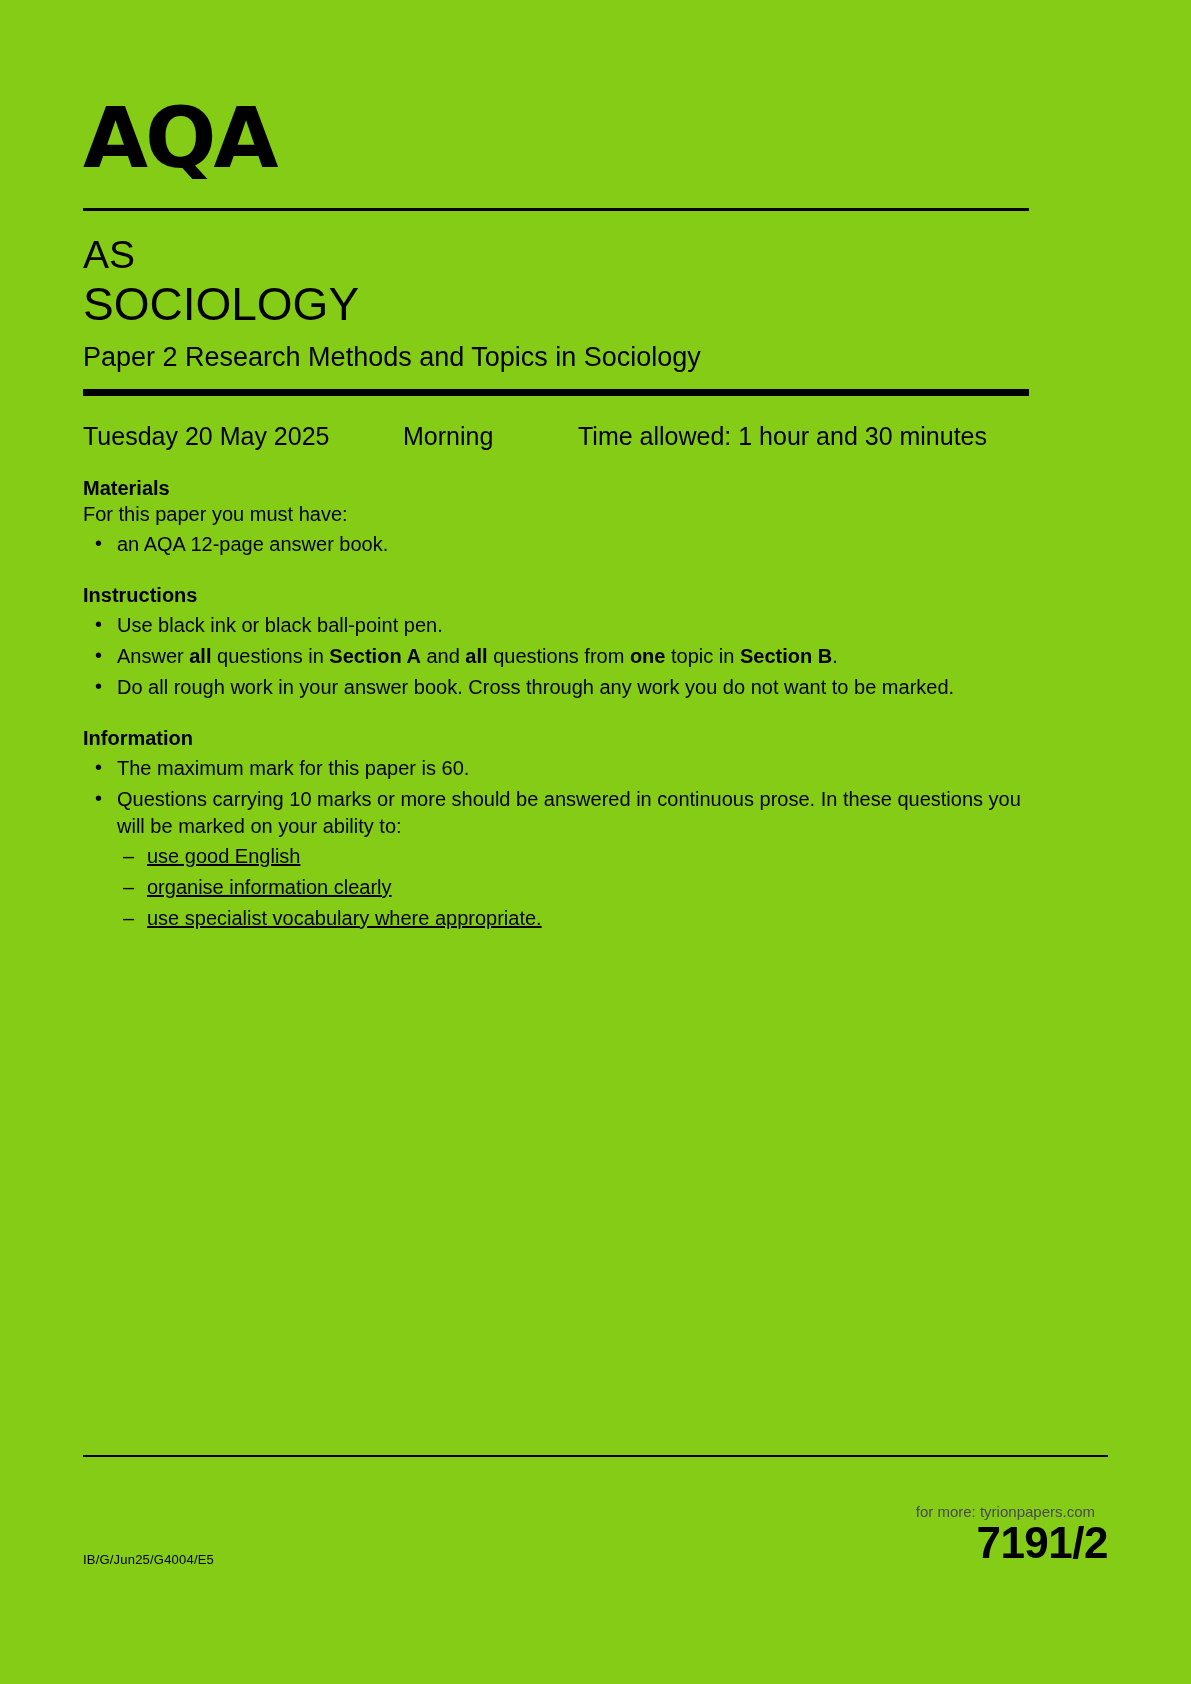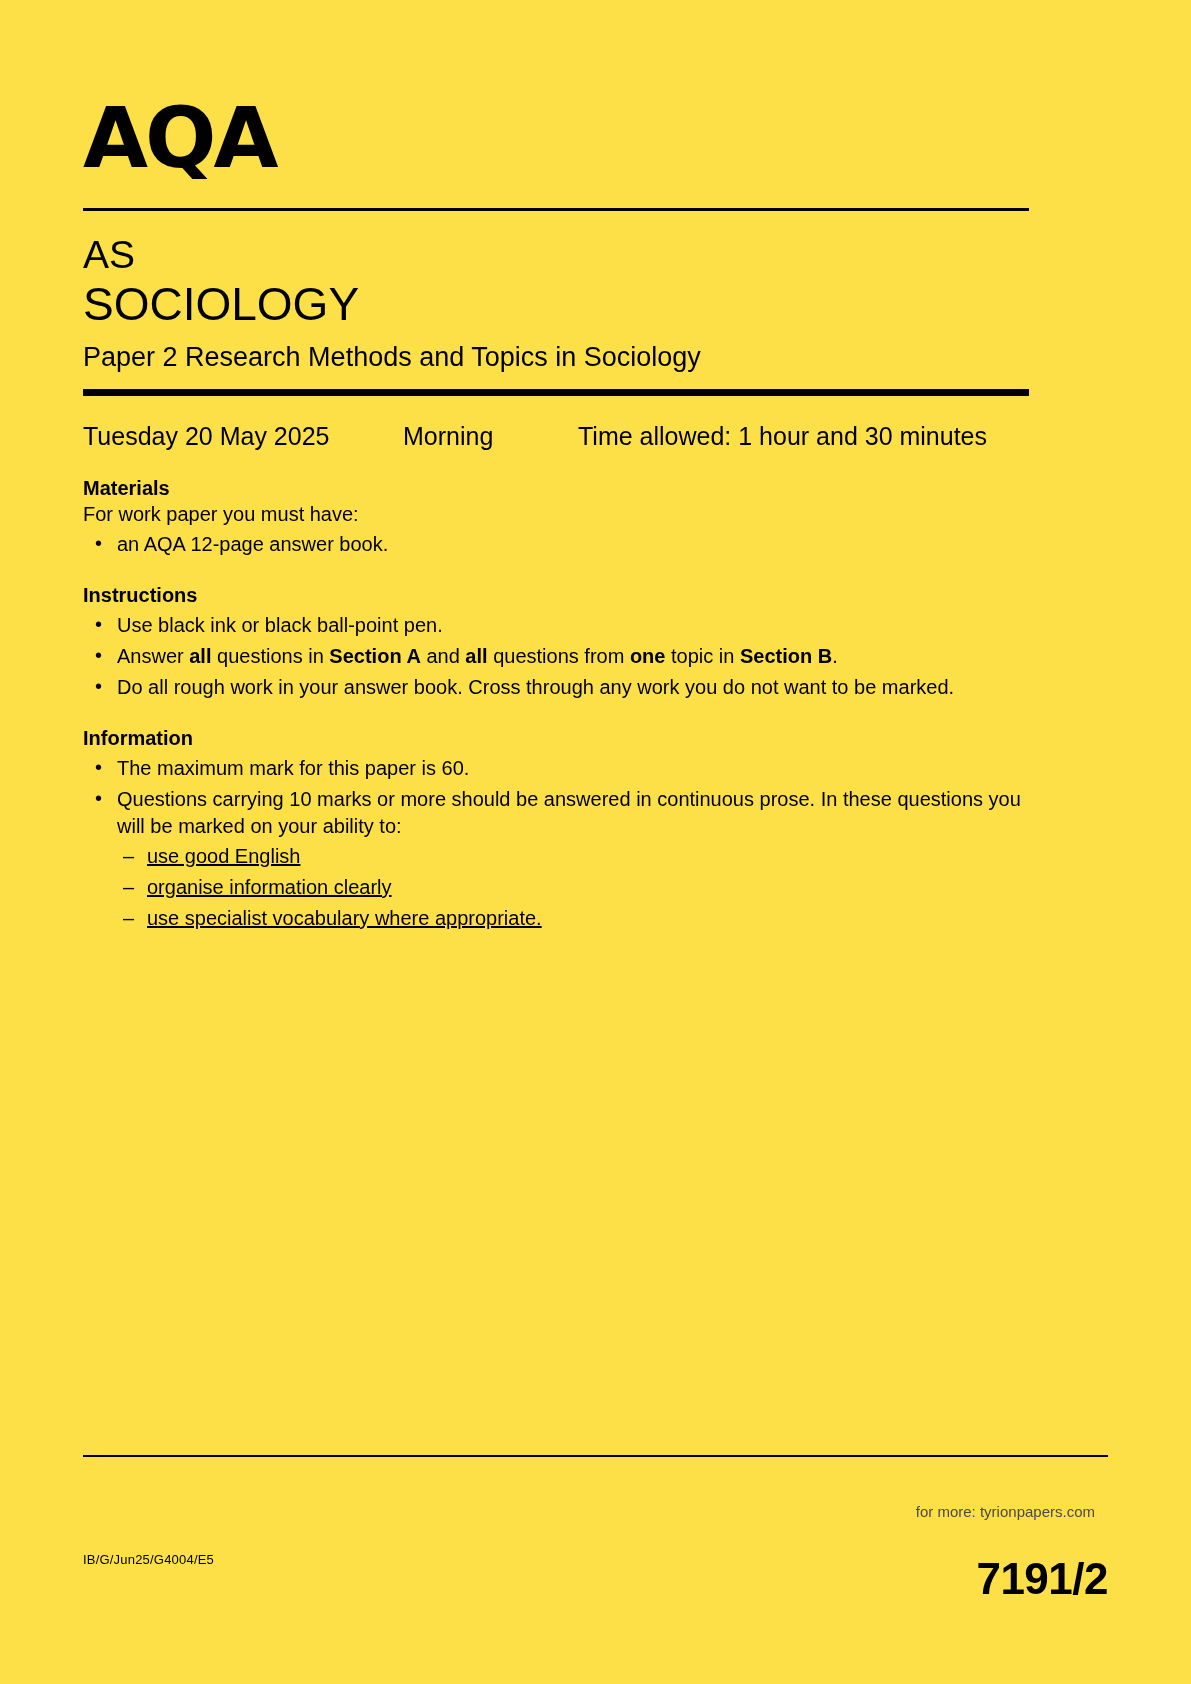--- a/index.html
+++ b/index.html
@@ -9,21 +9,21 @@
   }
   body {
     font-family: "Liberation Sans", sans-serif;
     color: #000000;
   }
   .page {
     position: relative;
     width: 1191px;
     height: 1684px;
     margin: 0 auto;
-    background: #fde047;
+    background: #84cc16;
     overflow: hidden;
   }
   .content {
     position: absolute;
     left: 83px;
     top: 0;
     width: 946px;
     height: 100%;
   }
 
@@ -140,21 +140,21 @@
   .footer-code {
     position: absolute;
     left: 83px;
     top: 1552px;
     font-size: 13px;
     letter-spacing: 0.2px;
   }
   .paper-ref {
     position: absolute;
     right: 83px;
-    top: 1554px;
+    top: 1518px;
     font-size: 44px;
     font-weight: bold;
     letter-spacing: -0.5px;
   }
   .watermark {
     position: absolute;
     right: 96px;
     top: 1503px;
     font-size: 15px;
     color: #4a4a4a;
@@ -176,21 +176,21 @@
 
     <div class="rule-thick"></div>
 
     <div class="examline">
       <div class="date">Tuesday 20 May 2025</div>
       <div class="session">Morning</div>
       <div class="time">Time allowed: 1 hour and 30 minutes</div>
     </div>
 
     <h3 class="sec">Materials</h3>
-    <p class="plain">For work paper you must have:</p>
+    <p class="plain">For this paper you must have:</p>
     <ul class="bullets">
       <li>an AQA 12-page answer book.</li>
     </ul>
 
     <h3 class="sec">Instructions</h3>
     <ul class="bullets">
       <li>Use black ink or black ball-point pen.</li>
       <li>Answer <b>all</b> questions in <b>Section A</b> and <b>all</b> questions from <b>one</b> topic in <b>Section B</b>.</li>
       <li>Do all rough work in your answer book.  Cross through any work you do not want to be marked.</li>
     </ul>

